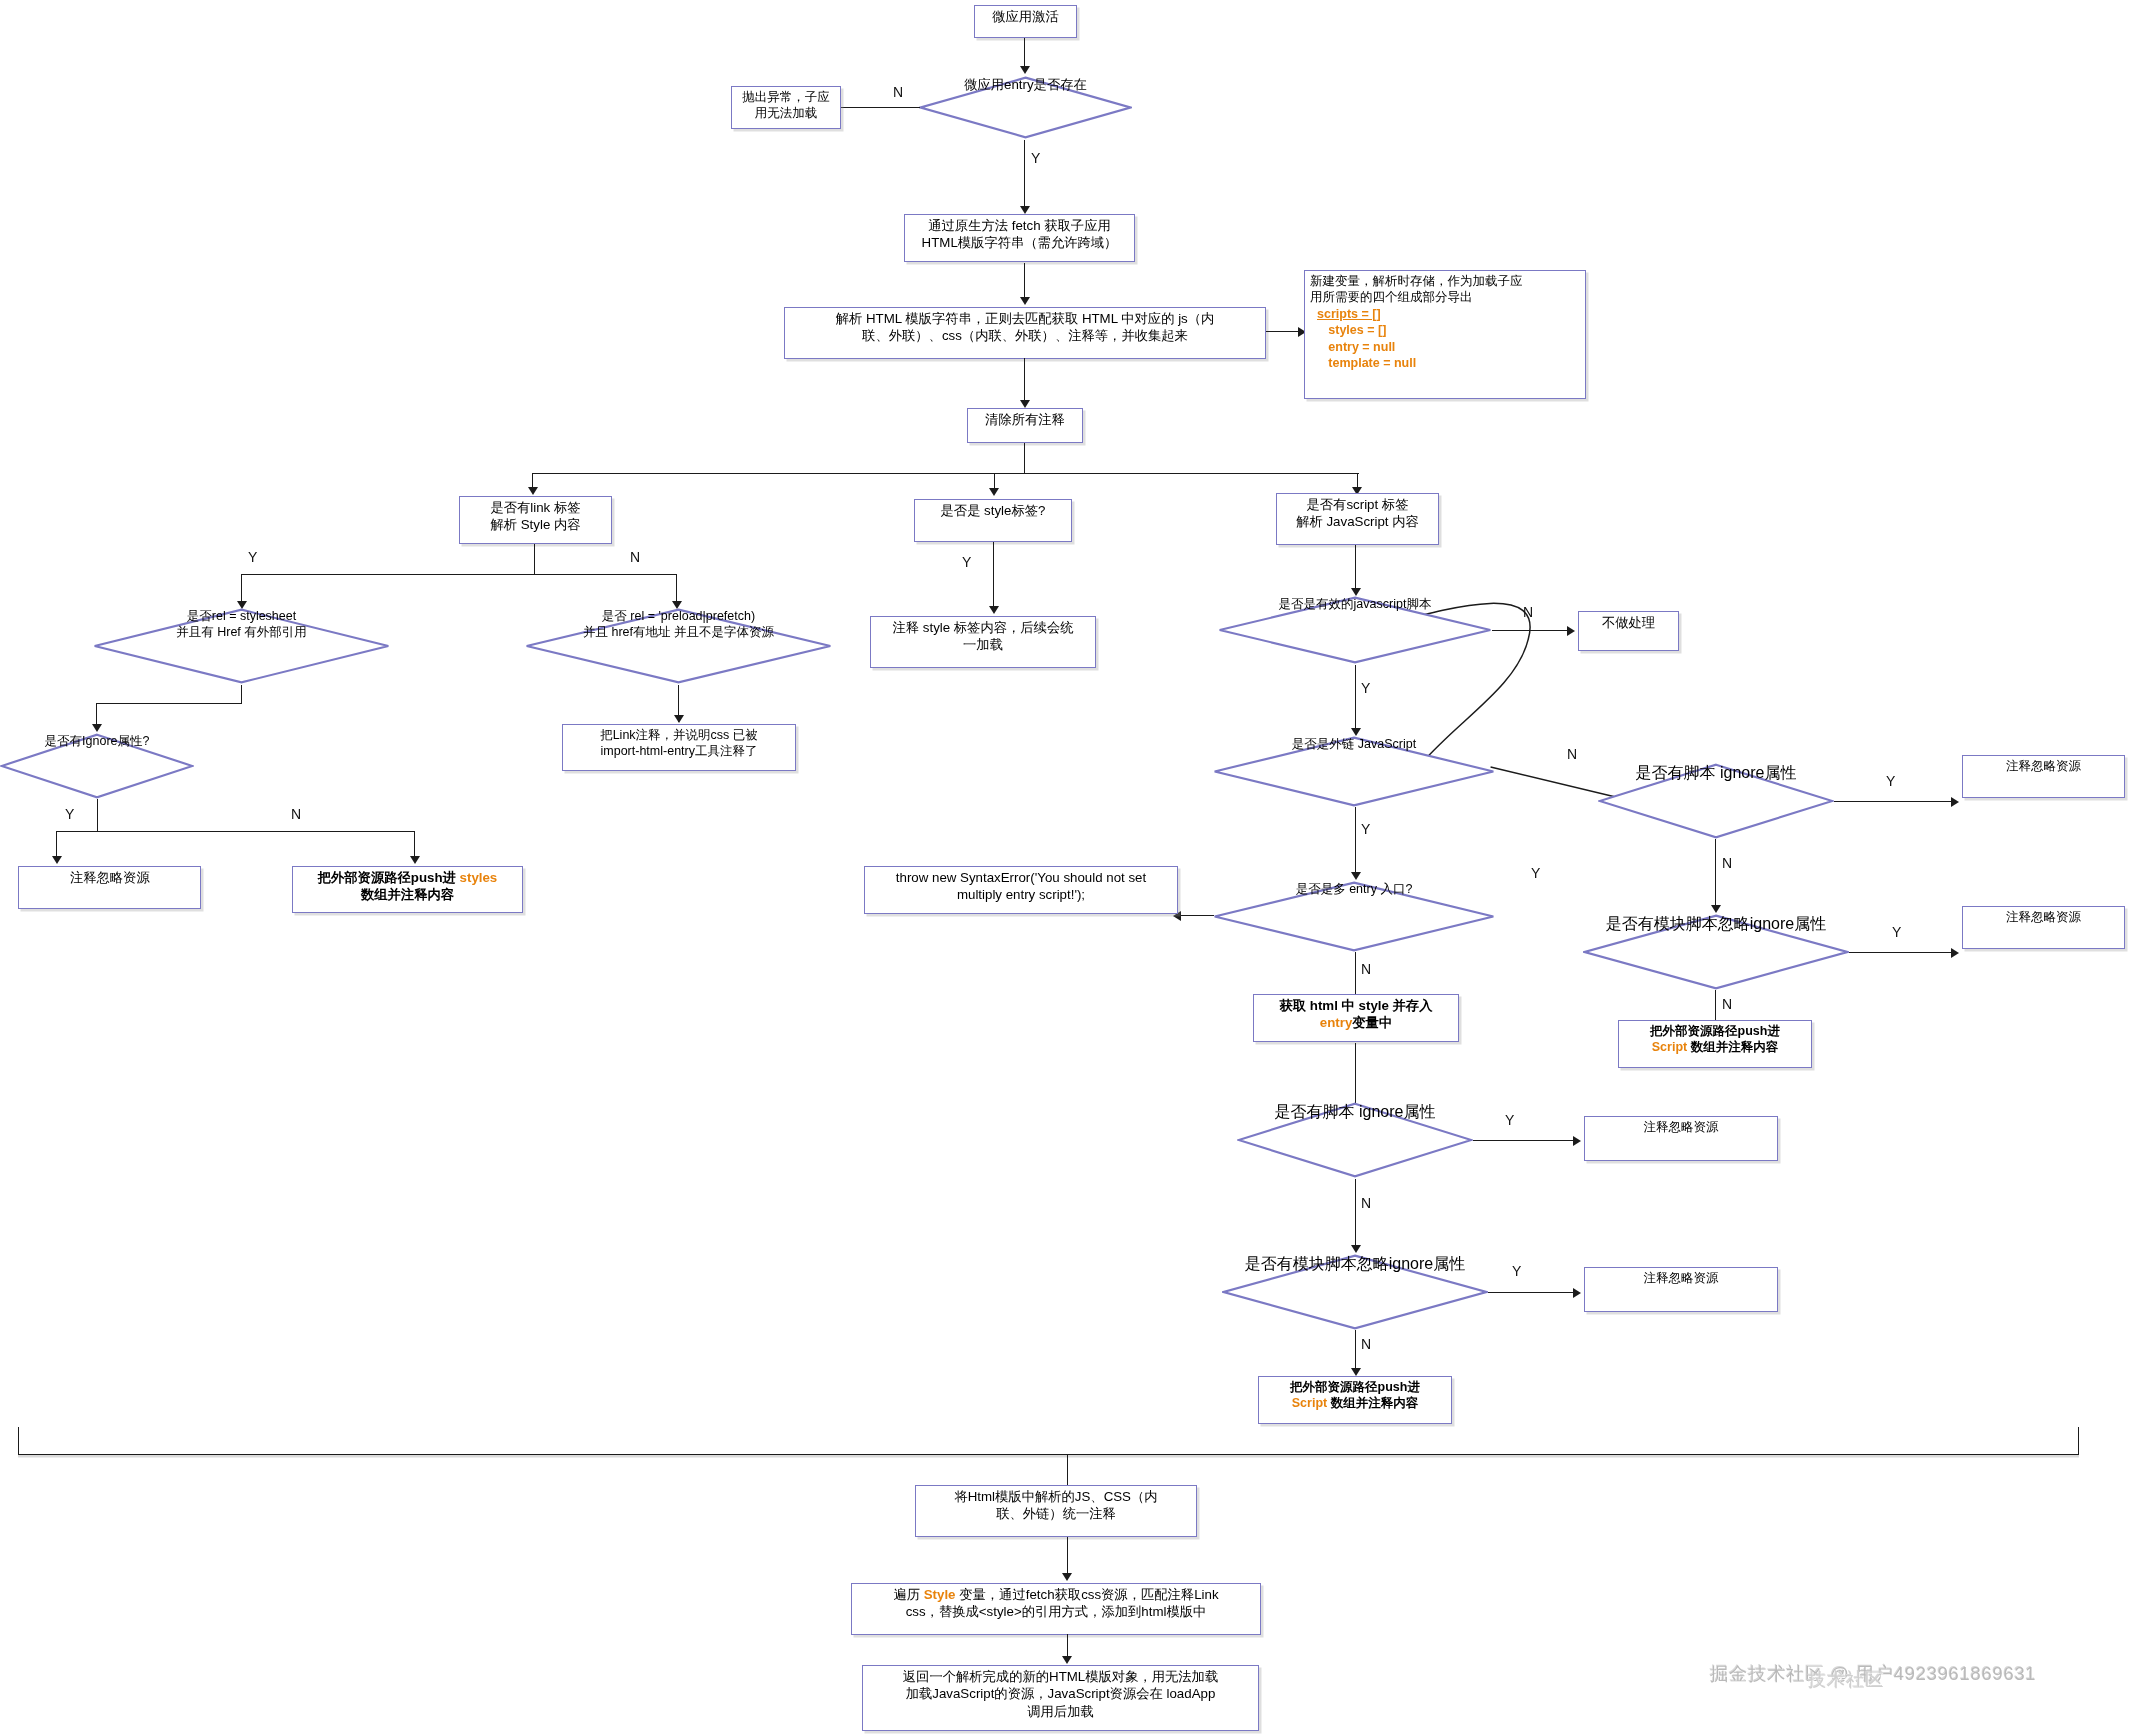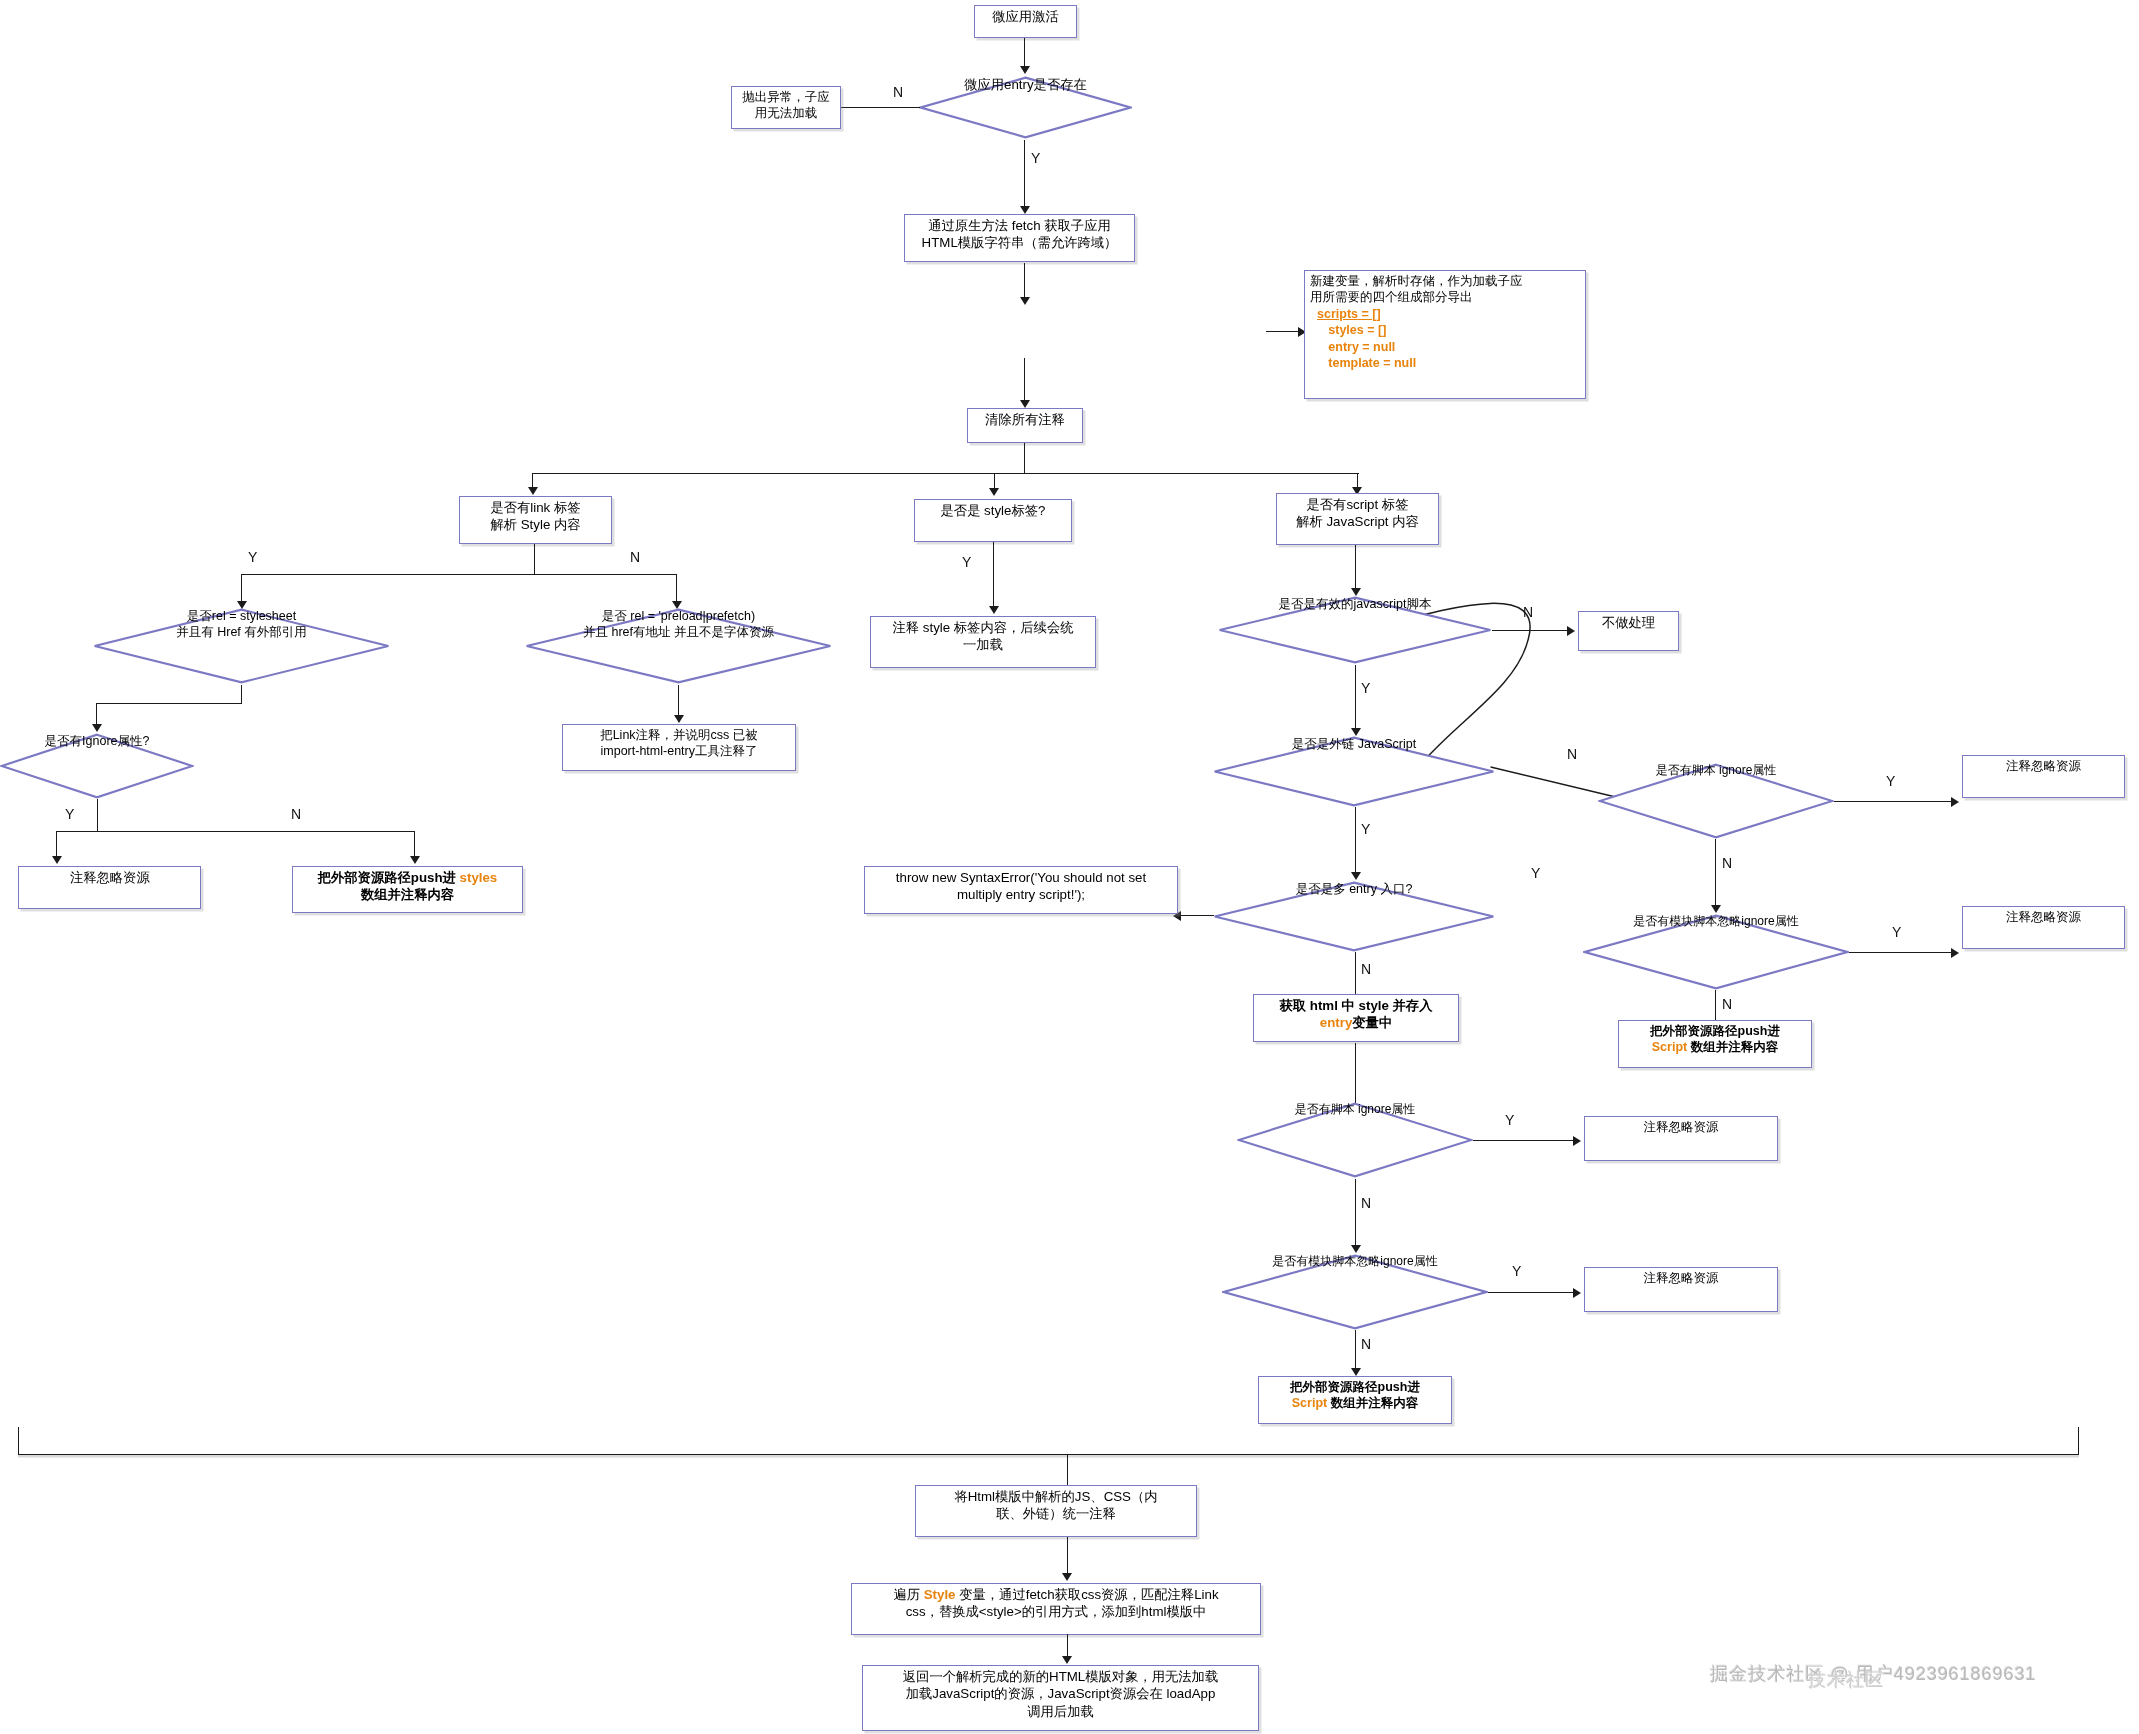--- a/index.html
+++ b/index.html
@@ -8,21 +8,21 @@
   #canvas{position:relative;width:2139px;height:1735px;background:#fff;overflow:hidden;}
 
   
   .node{position:absolute;box-sizing:border-box;display:flex;justify-content:center;text-align:center;color:#000;}
   .box{border:1.7px solid #7b79c4;background:#ffffff;box-shadow:2.5px 2.5px 0 rgba(150,150,150,.30);}
   .box .inner{padding:1.7px 5px;line-height:1.32;}
   .diamond{background:transparent;}
   .diamond .dshape{position:absolute;left:0;top:0;width:100%;height:100%;}
   .diamond .dtext{position:relative;z-index:2;padding:0 6.6px;line-height:1.3;}
 
-  .t14{font-size:12px;}
+  .t14{font-size:16px;}
   .t15{font-size:12.5px;}
   .t16{font-size:13.3px;}
   .bold{font-weight:bold;}
   .orange{color:#e8830c;font-weight:bold;}
 
   
   .ln{position:absolute;background:#1b1b1b;}
   .lnv{width:1.3px;}
   .lnh{height:1.3px;}
   .arw{position:absolute;width:0;height:0;}
@@ -75,20 +75,25 @@
 
   <div class="node box" style="left:904px;top:214px;width:231px;height:48px;">
     <span class="inner t16">
       <span>通过原生方法 fetch 获取子应用</span><br><span>HTML模版字符串（需允许跨域）</span>
     </span>
   </div>
 
   <div class="ln lnv" style="left:1024px;top:263px;height:40px;"></div>
   <div class="arw down" style="left:1020px;top:297px;"></div>
 
+  <div class="node box" style="left:784px;top:307px;width:482px;height:52px;">
+    <span class="inner t16">
+      <span>解析 HTML 模版字符串，正则去匹配获取 HTML 中对应的 js（内</span><br><span>联、外联）、css（内联、外联）、注释等，并收集起来</span>
+    </span>
+  </div>
 
   <div class="ln lnh" style="left:1266px;top:331px;width:37px;"></div>
   <div class="arw right" style="left:1298px;top:327px;"></div>
 
   <div class="node box" style="left:1304px;top:270px;width:282px;height:129px;justify-content:flex-start;">
     <span class="inner t15" style="text-align:left;">
       <span>新建变量，解析时存储，作为加载子应</span><br>
       <span>用所需要的四个组成部分导出</span><br>
       <span class="orange" style="margin-left:7px;text-decoration:underline;">scripts = []</span><br>
       <span class="orange" style="margin-left:18.3px;">styles = []</span><br>

